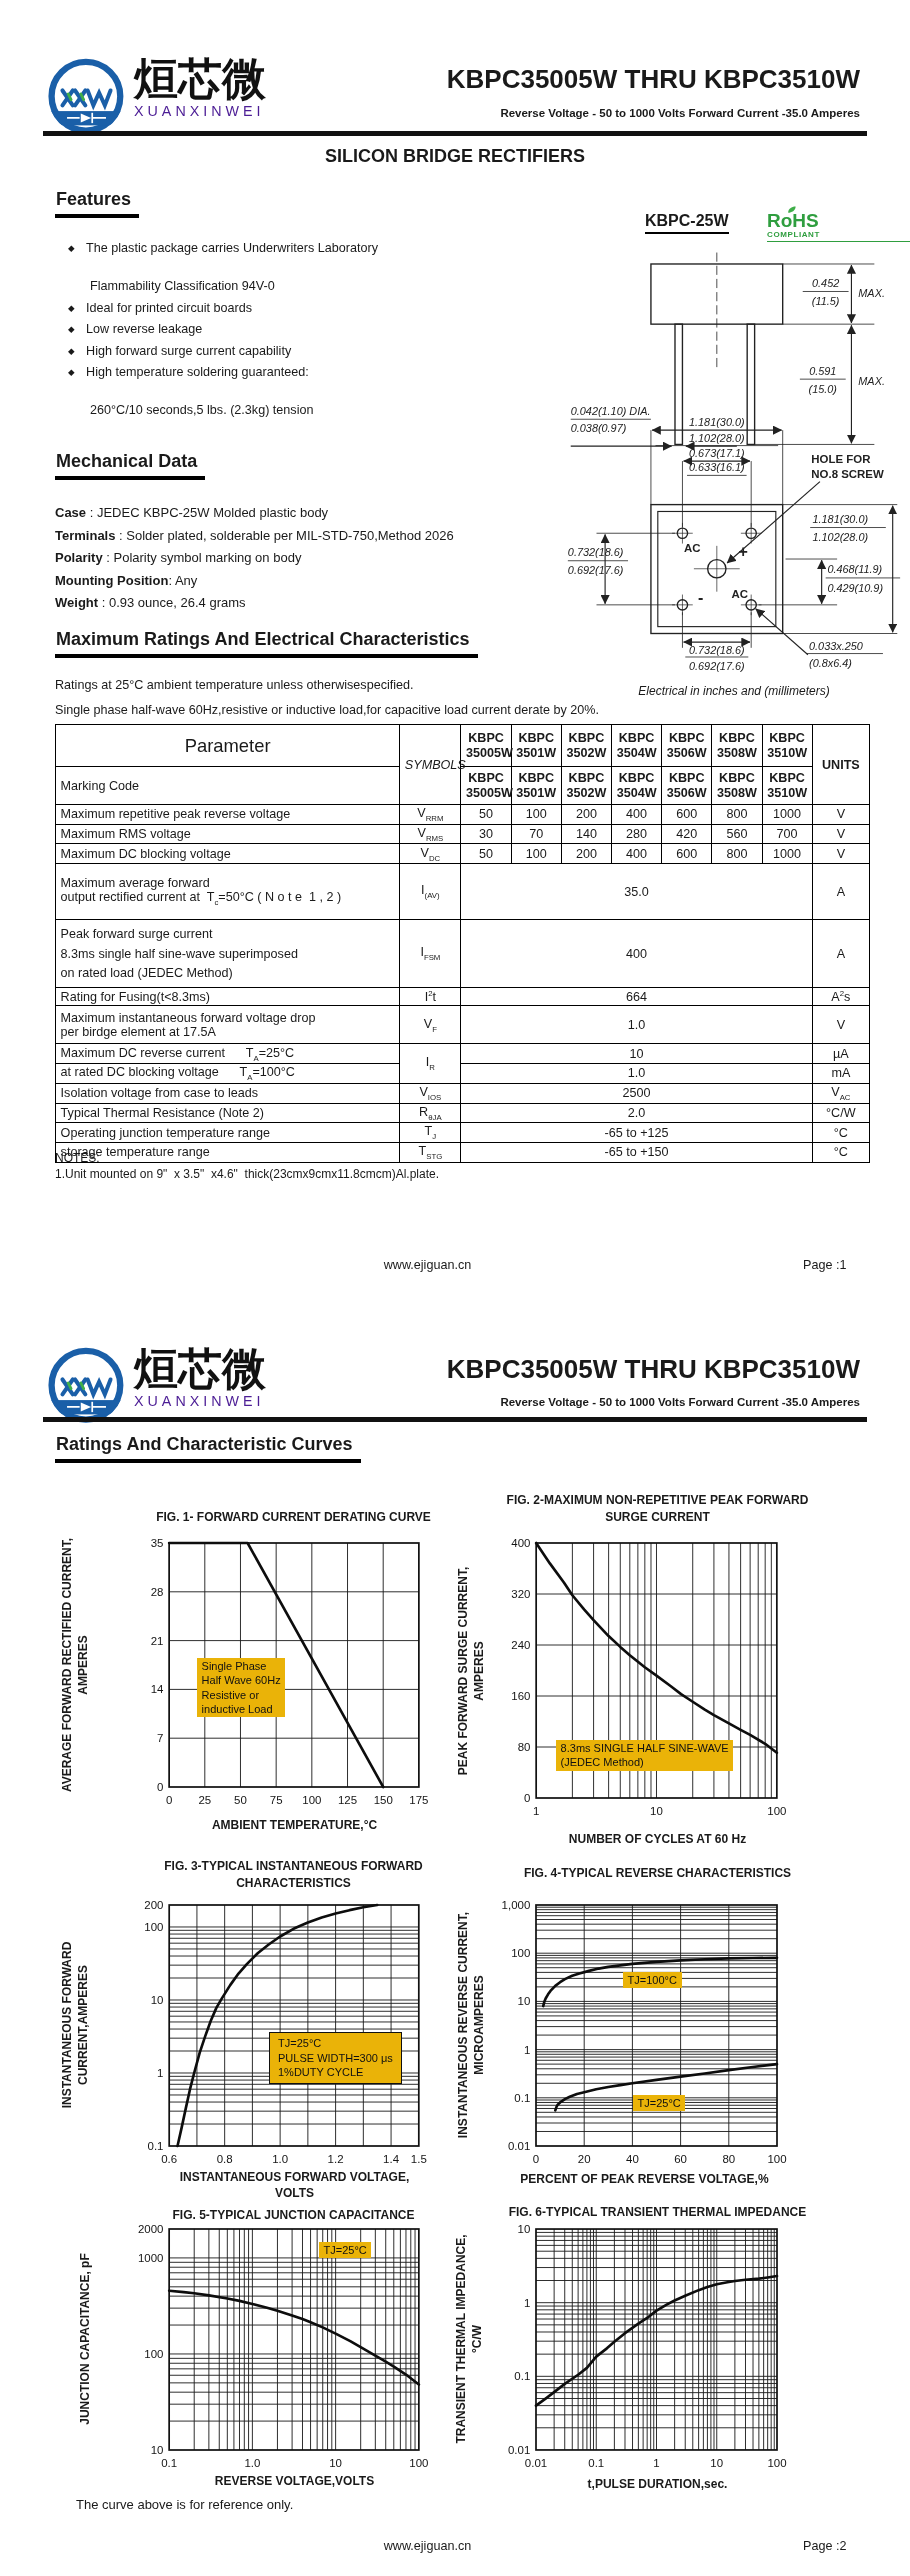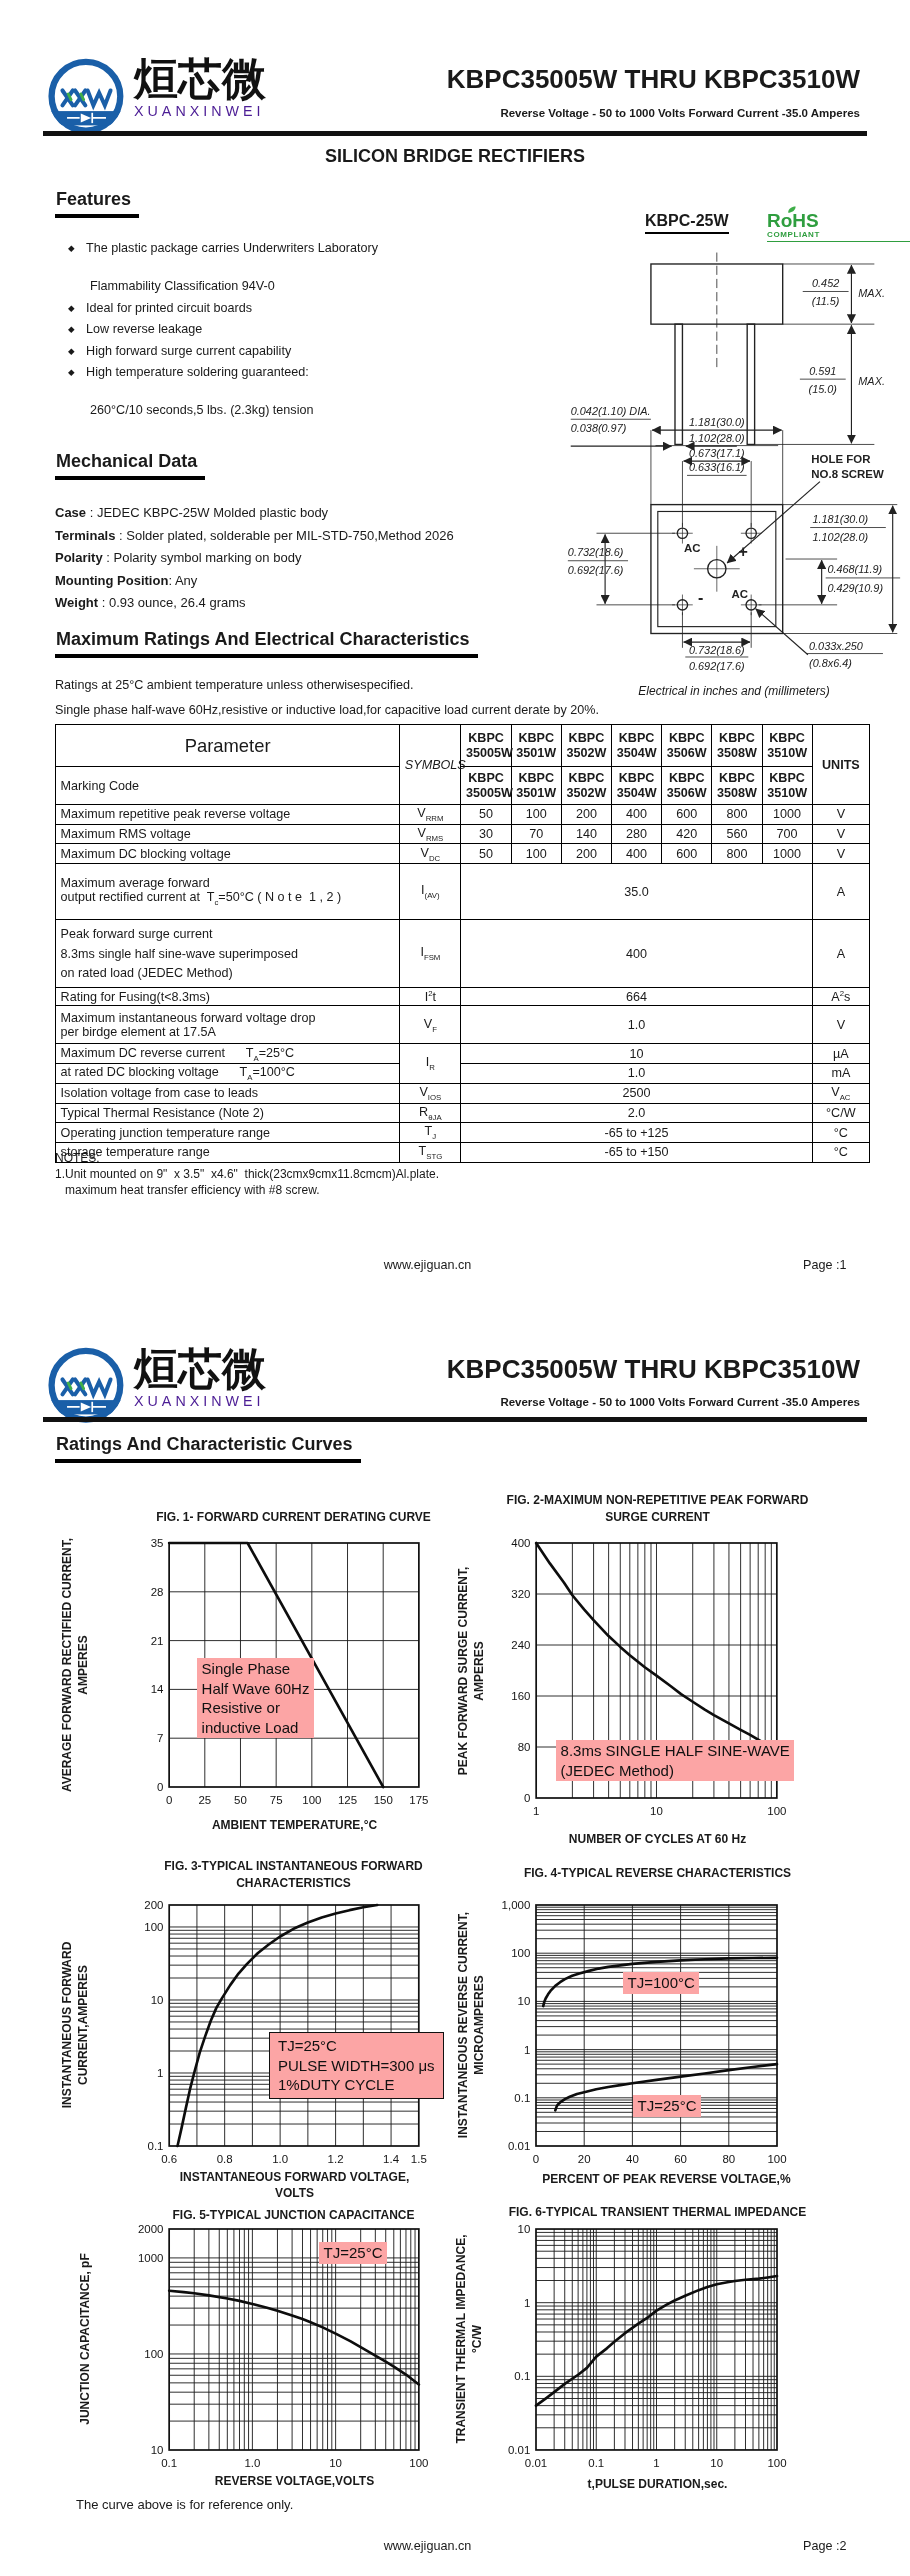--- a/index.html
+++ b/index.html
@@ -34,21 +34,21 @@
   td.units-head{font-weight:bold;font-size:12.6px;text-align:center;}
   td.nb{border-bottom:none;}
   td.nt{border-top:none;}
   sub,sup{font-size:0.62em;}
   .notes-line{font-size:12px;line-height:16px;}
   .footer-site{font-size:12.6px;text-align:center;width:855px;}
   .footer-page{font-size:12.6px;}
   .figtitle{font-weight:bold;font-size:12px;text-align:center;line-height:1.4;width:333px;}
   .xlab{font-weight:bold;font-size:12px;text-align:center;line-height:1.3;width:333px;}
   .ylab{font-weight:bold;font-size:12px;text-align:center;line-height:1.3;white-space:nowrap;}
-  .anno{position:absolute;background:#fca5a5;font-size:15px;line-height:1.3;color:#111;padding:1.1px 4.6px;}
+  .anno{position:absolute;background:#eab308;font-size:11px;line-height:1.3;color:#111;padding:1.1px 4.6px;}
   .anno.bordered{border:1.1px solid #111;padding:3.4px 8px;}
   .dimtx{font-style:italic;font-size:19px;fill:#222;}
   .marktx{font-size:20px;fill:#222;font-weight:bold;}
   .kbpc-label{font-size:16px;font-weight:bold;border-bottom:2.3px solid #000;padding-bottom:1.7px;}
   .rohs{color:#2f9e3f;position:relative;border-bottom:1.7px solid #2f9e3f;padding-bottom:1.7px;}
   .rohs .big{font-size:19px;font-weight:bold;line-height:1;}
   .rohs .small{font-size:8px;font-weight:bold;letter-spacing:0.6px;}
   .caption{font-size:12px;font-style:italic;text-align:center;width:338px;}
   .refnote{font-size:13px;}
   svg{display:block;}
@@ -449,21 +449,20 @@
             <td class="val-cell" colspan="7">-65 to +150</td>
             <td class="unit-cell"><span>°C</span></td>
           </tr>
         </tbody>
       </table>
     </div>
 
   <div class="abs notes-line b" style="left:55px;top:1150px;font-weight:normal;">NOTES:</div>
   <div class="abs" style="left:55px;top:1166px;width:631px;" id="notes-list">
       <div class="notes-line pre">1.Unit mounted on 9"  x 3.5"  x4.6"  thick(23cmx9cmx11.8cmcm)Al.plate.</div>
-      <div class="notes-line pre">   maximum heat transfer efficiency with #8 screw.</div>
     </div>
 
   <div class="abs footer-site" style="left:0;top:1258px;">www.ejiguan.cn</div>
   <div class="abs footer-page" style="left:803px;top:1258px;">Page :1</div>
 
   <div class="abs" style="left:43px;top:1344px;">
     <svg width="87" height="87" viewBox="0 0 152 152">
       <defs>
           <clipPath id="lc2">
             <circle cx="75" cy="72" r="66"></circle>
@@ -732,21 +731,21 @@
         <text x="84.0" y="450" text-anchor="middle" font-size="20" fill="#151515">20</text>
         <text x="168.0" y="450" text-anchor="middle" font-size="20" fill="#151515">40</text>
         <text x="252.0" y="450" text-anchor="middle" font-size="20" fill="#151515">60</text>
         <text x="336.0" y="450" text-anchor="middle" font-size="20" fill="#151515">80</text>
         <text x="420.0" y="450" text-anchor="middle" font-size="20" fill="#151515">100</text>
       </svg>
     </div>
     <div class="abs figtitle" style="left: 491px; top: 1865px;">
       <div>FIG. 4-TYPICAL REVERSE CHARACTERISTICS</div>
     </div>
-    <div class="abs xlab" style="left: 500px; top: 2172px;">
+    <div class="abs xlab" style="left: 478px; top: 2172px;">
       <div>PERCENT OF PEAK REVERSE VOLTAGE,%</div>
     </div>
     <div class="abs ylab" style="left: 472px; top: 2025px; transform: translate(-50%, -50%) rotate(-90deg);">
       <div>INSTANTANEOUS REVERSE CURRENT,</div>
       <div>MICROAMPERES</div>
     </div>
     <div class="anno" style="left: 623px; top: 1972px;">
       <div>TJ=100°C</div>
     </div>
     <div class="anno" style="left: 633px; top: 2095px;">

